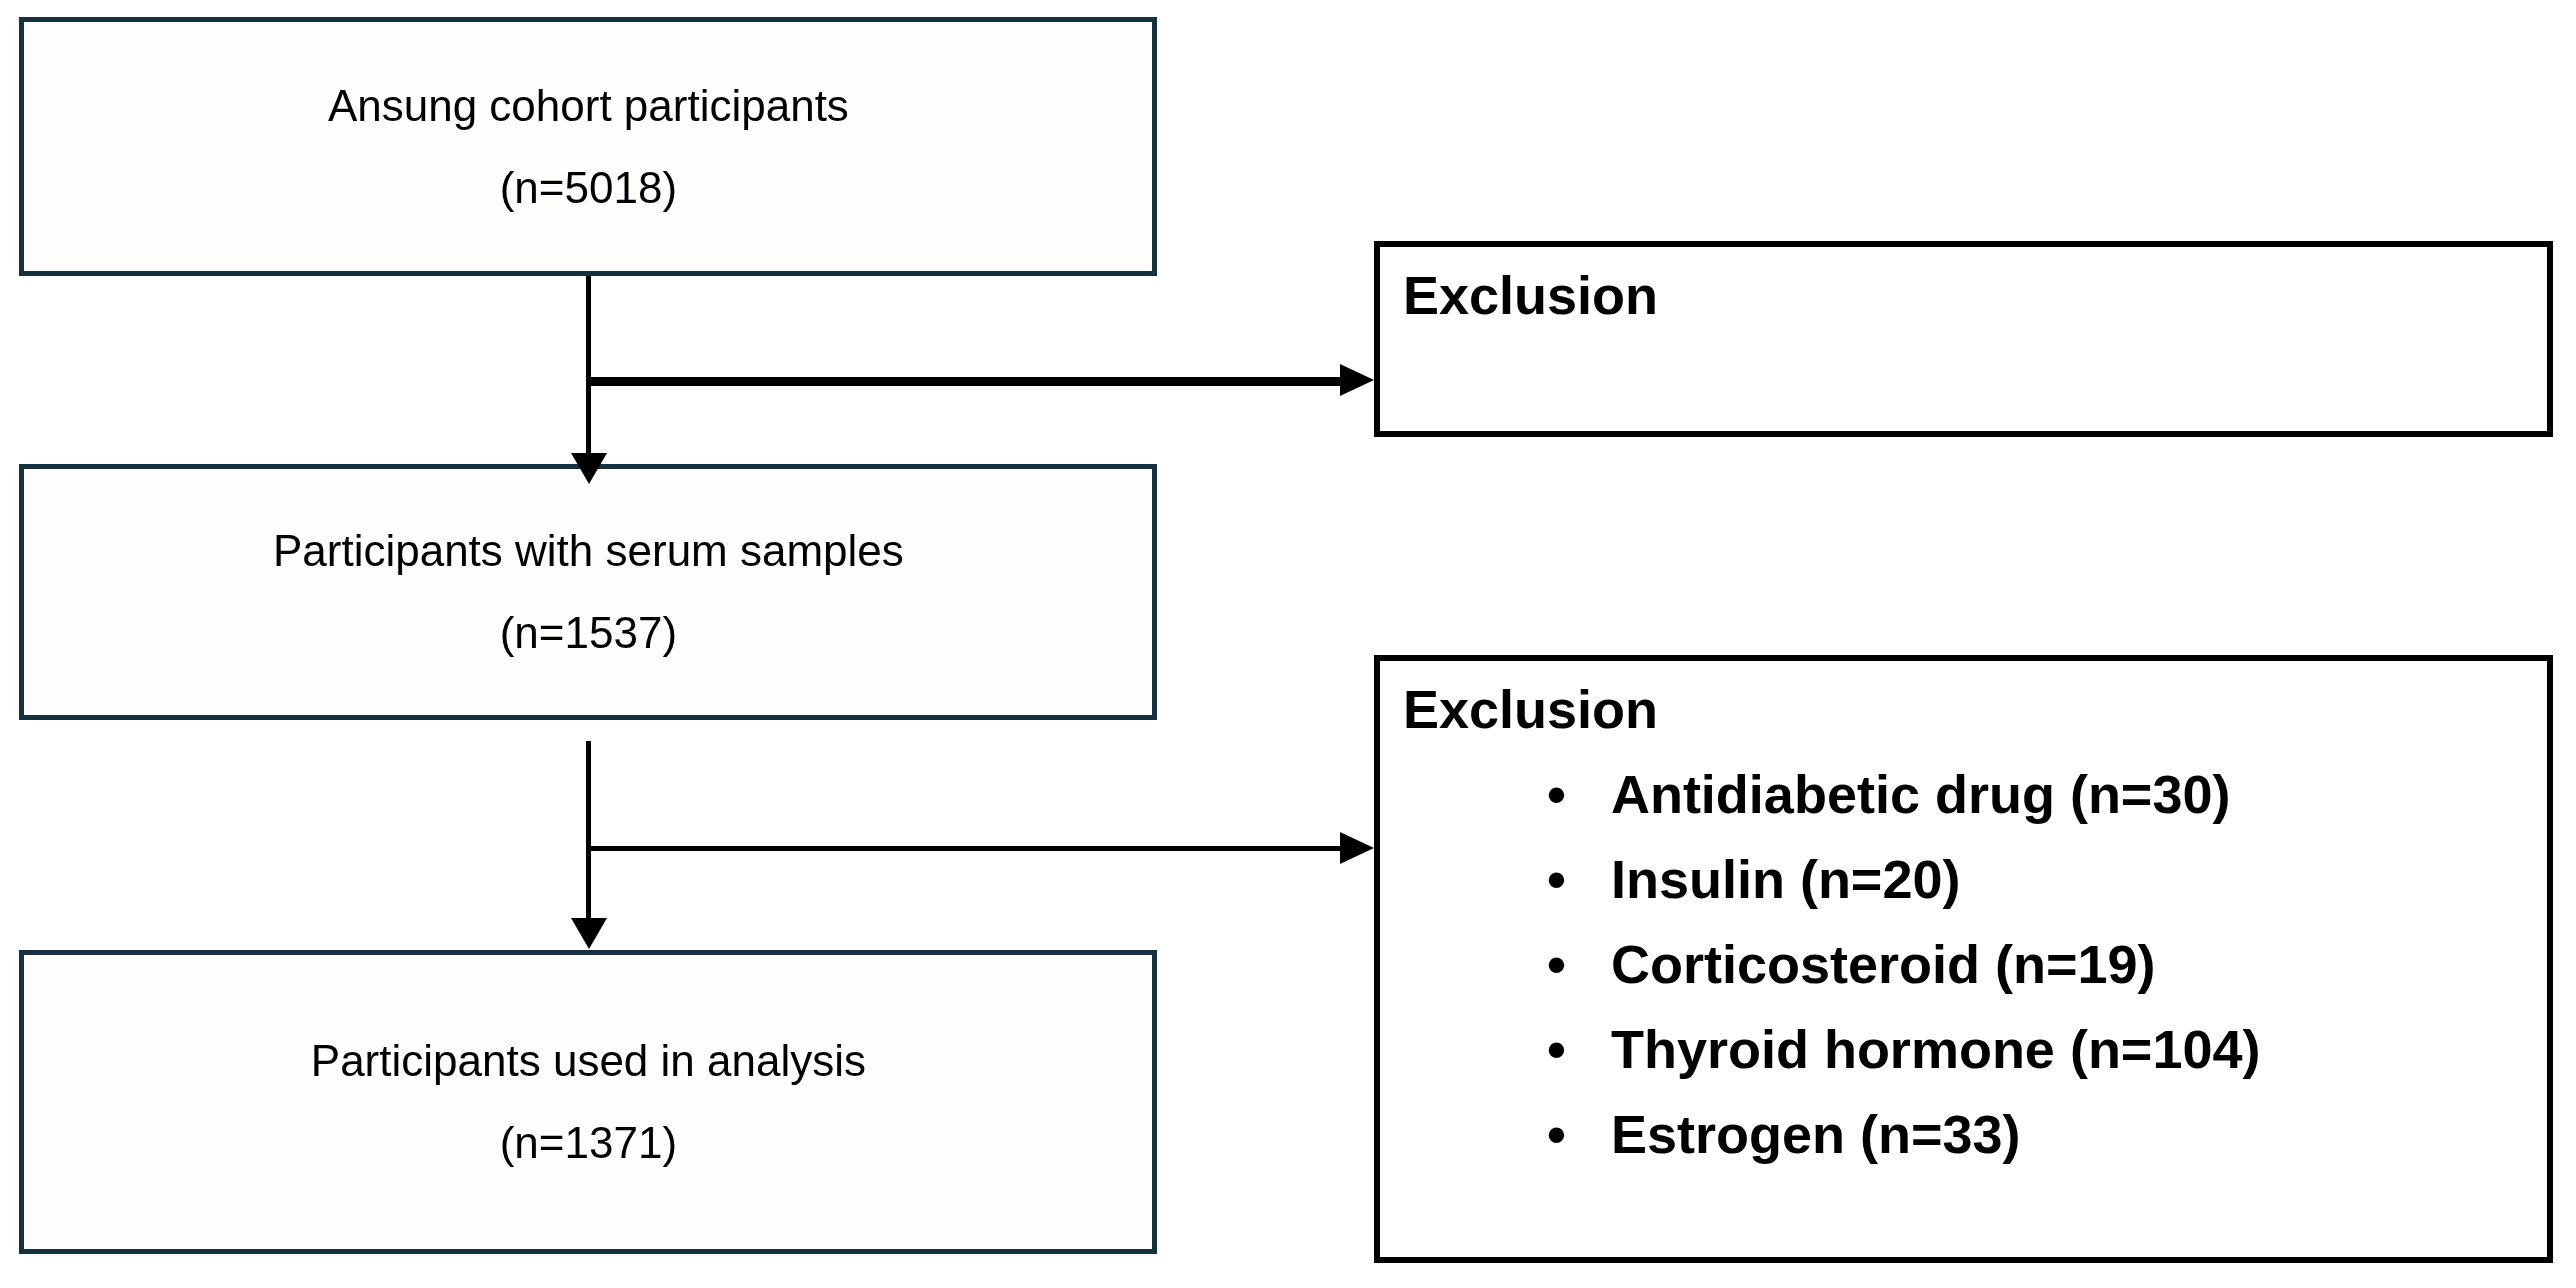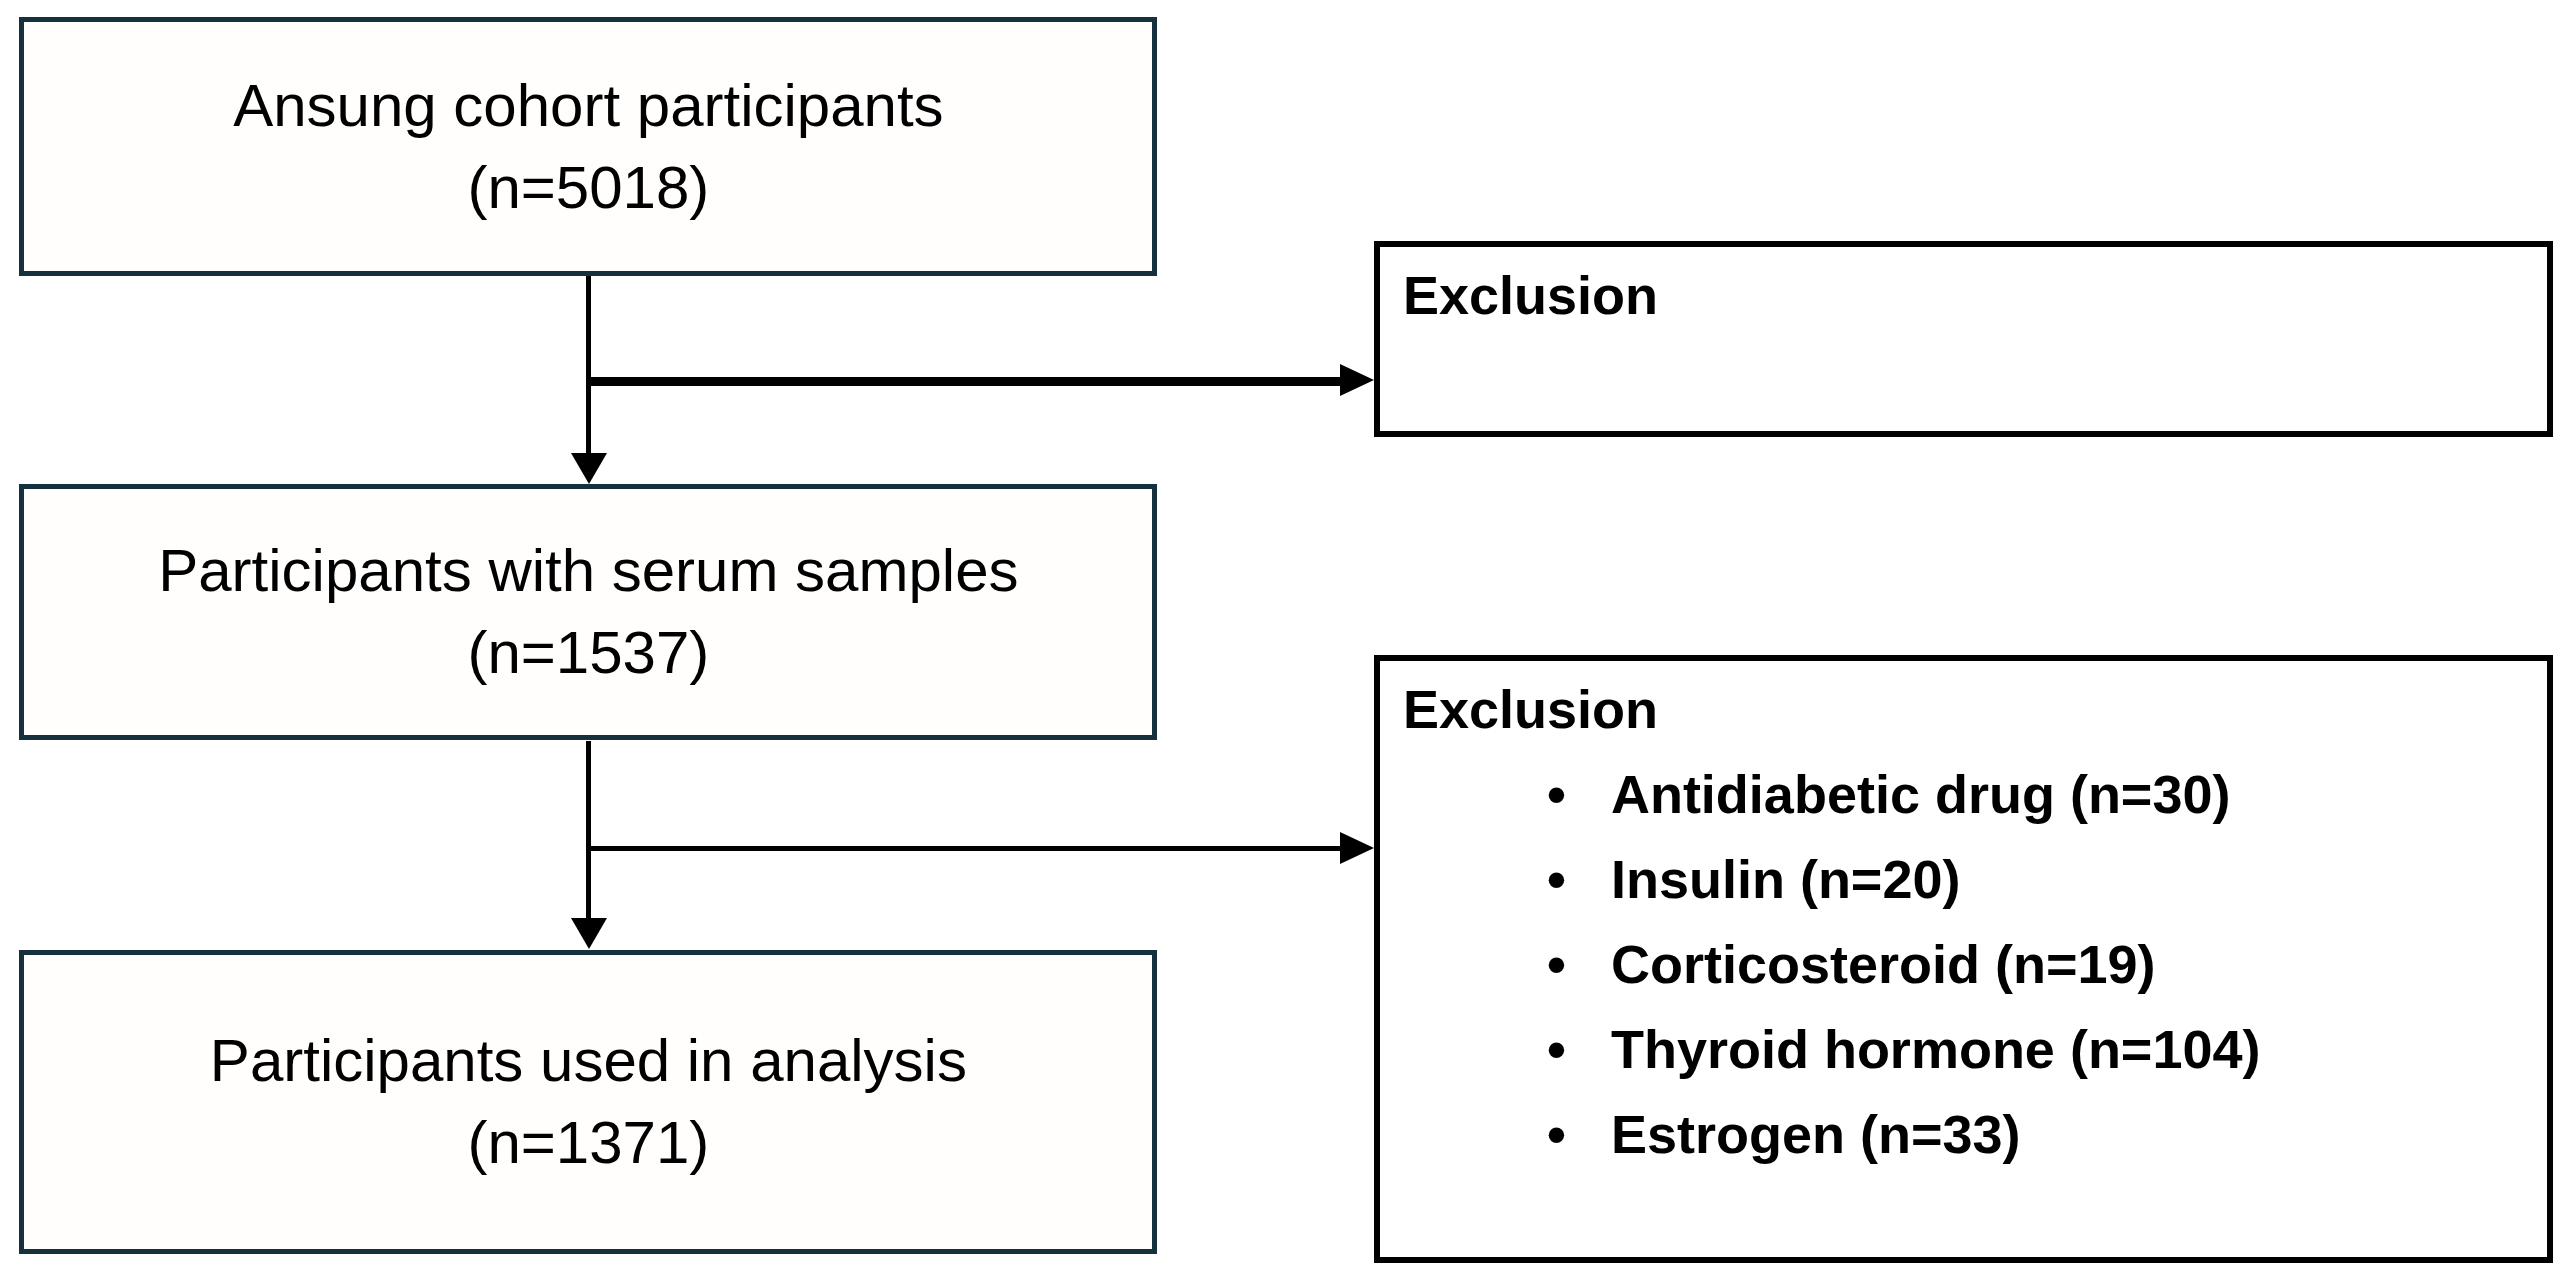--- a/index.html
+++ b/index.html
@@ -24,21 +24,21 @@
     left: 19.4px;
     width: 1138px;
     border: 5.4px solid #16313e;
     background: #fffefd;
     box-sizing: border-box;
     display: flex;
     flex-direction: column;
     align-items: center;
     justify-content: center;
     text-align: center;
-    font-size: 60px;
+    font-size: 44px;
     line-height: 82px;
     color: #000000;
   }
   
   .rbox {
     position: absolute;
     left: 1374px;
     width: 1179px;
     border: 6.2px solid #000000;
     background: #ffffff;
@@ -73,21 +73,21 @@
 </head>
 <body>
 
 <div id="canvas">
 
   <div class="lbox" style="top:17px; height:259px;">
     <div>Ansung cohort participants</div>
     <div>(n=5018)</div>
   </div>
 
-  <div class="lbox" style="top:484px; height:256px;">
+  <div class="lbox" style="top:464px; height:256px;">
     <div>Participants with serum samples</div>
     <div>(n=1537)</div>
   </div>
 
   <div class="lbox" style="top:950px; height:304px;">
     <div>Participants used in analysis</div>
     <div>(n=1371)</div>
   </div>
 
   <div class="rbox" style="top:241px; height:196px;">

